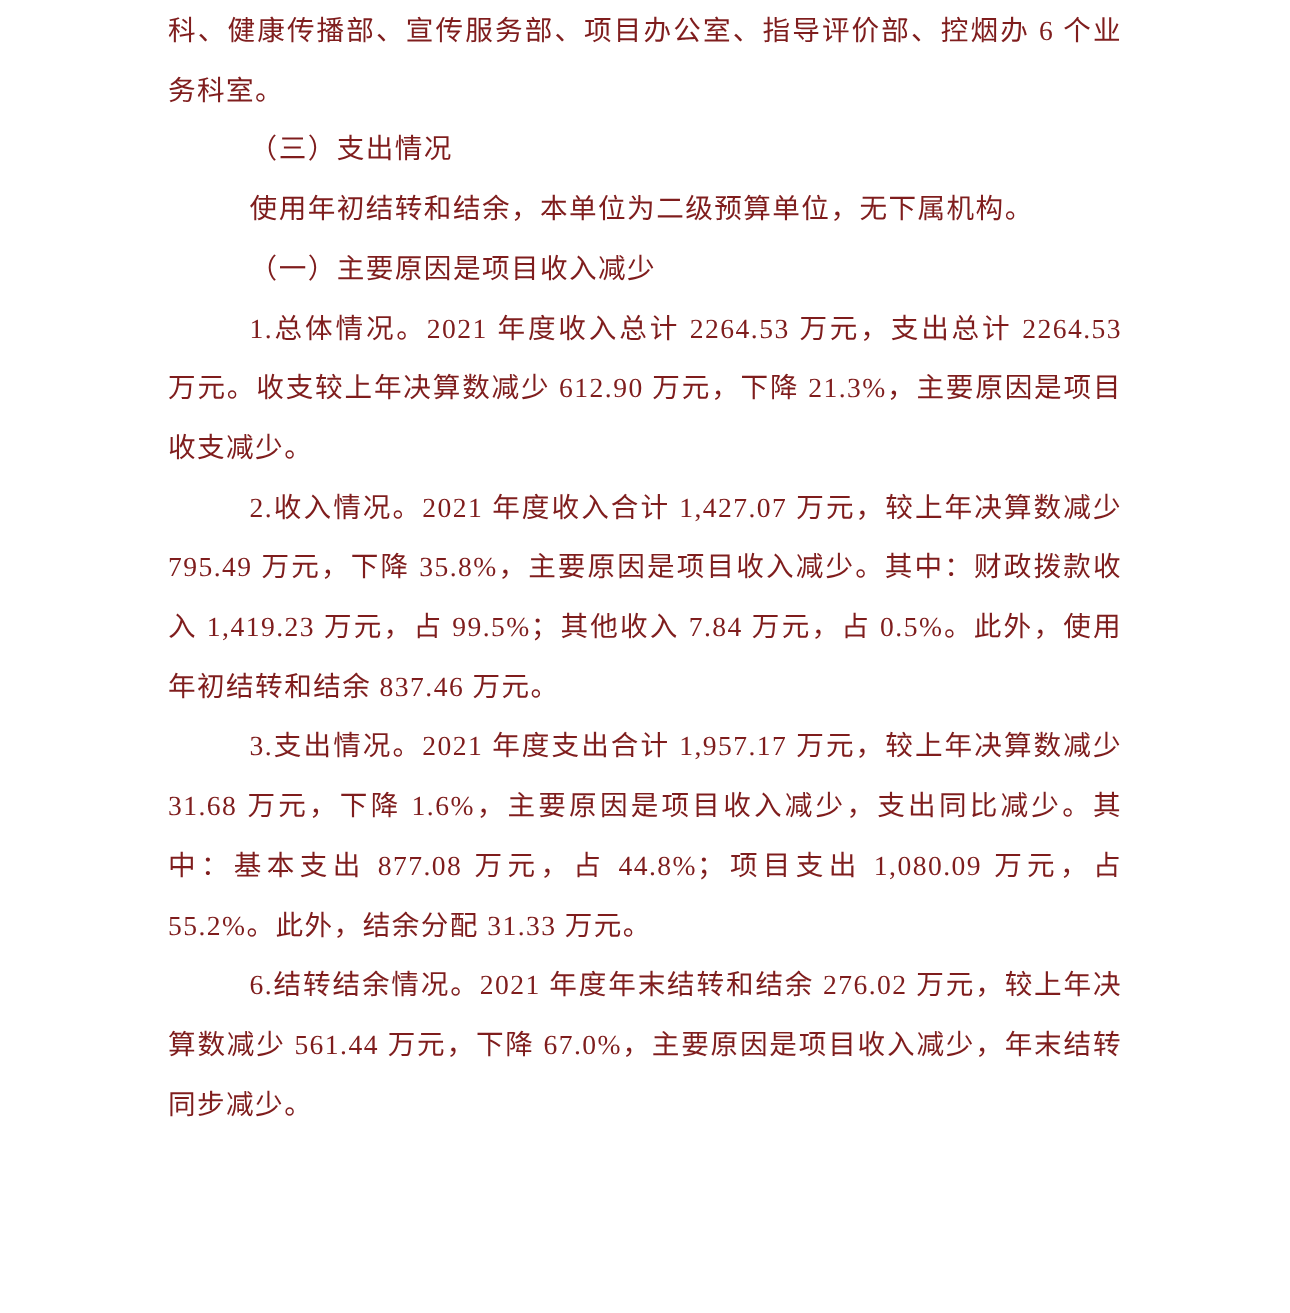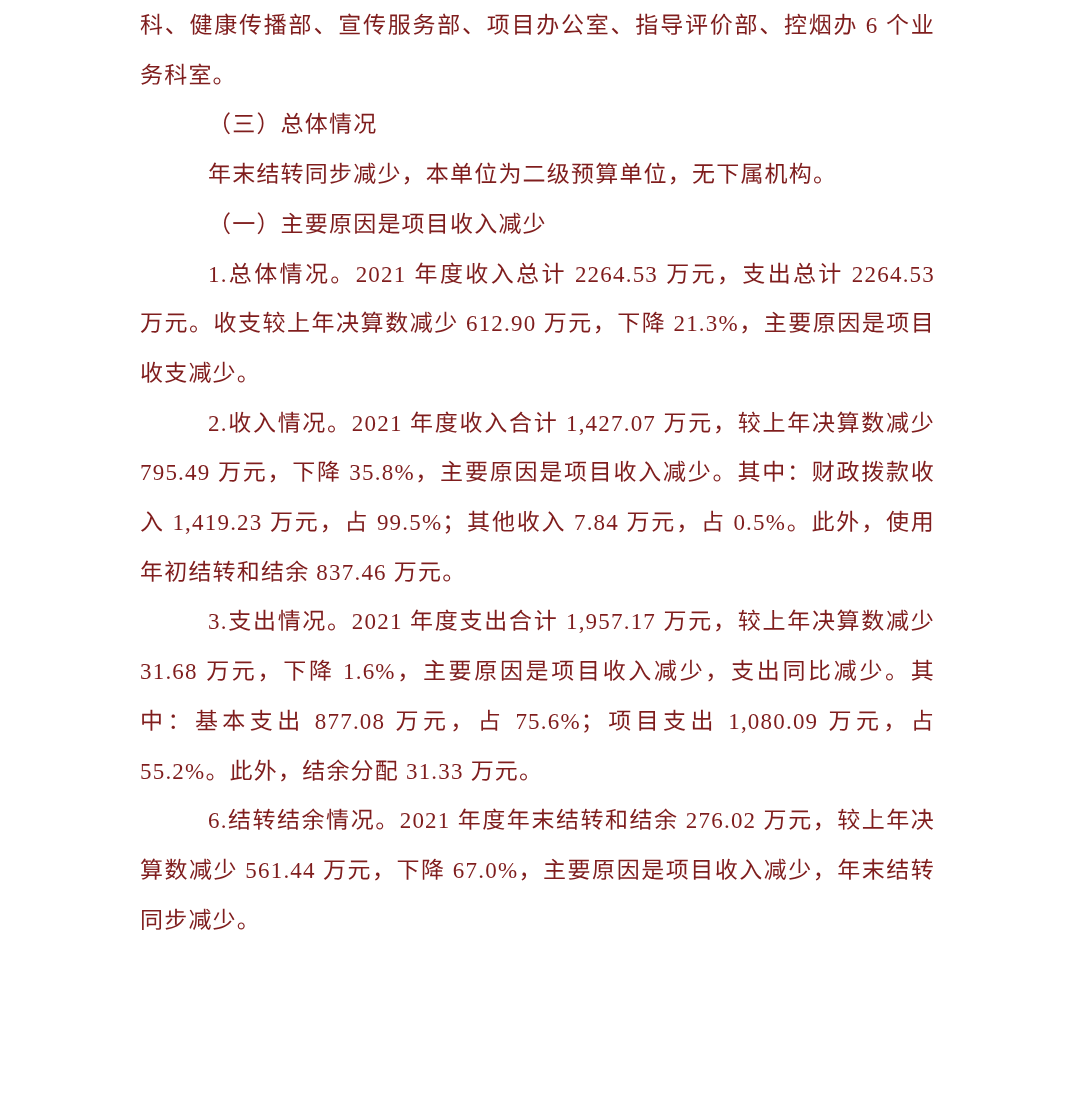--- a/index.html
+++ b/index.html
@@ -42,29 +42,29 @@
   }
 </style>
 </head>
 <body>
 
 <div class="page">
   <div class="content">
 
     <p class="para">科、健康传播部、宣传服务部、项目办公室、指导评价部、控烟办 6 个业务科室。</p>
 
-    <p class="para indent">（三）总体情况</p>
+    <p class="para indent">（三）支出情况</p>
 
-    <p class="para indent">年末结转同步减少，本单位为二级预算单位，无下属机构。</p>
+    <p class="para indent">使用年初结转和结余，本单位为二级预算单位，无下属机构。</p>
 
 
     <p class="para indent">（一）主要原因是项目收入减少</p>
 
     <p class="para indent"><span class="lead">1.总体情况。</span><span>2021 年度收入总计 2264.53 万元，支出总计 2264.53 万元。收支较上年决算数减少 612.90 万元，下降 21.3%，主要原因是项目收支减少。</span></p>
 
     <p class="para indent"><span class="lead">2.收入情况。</span><span>2021 年度收入合计 1,427.07 万元，较上年决算数减少 795.49 万元，下降 35.8%，主要原因是项目收入减少。其中：财政拨款收入 1,419.23 万元，占 99.5%；其他收入 7.84 万元，占 0.5%。此外，使用年初结转和结余 837.46 万元。</span></p>
 
-    <p class="para indent"><span class="lead">3.支出情况。</span><span>2021 年度支出合计 1,957.17 万元，较上年决算数减少 31.68 万元，下降 1.6%，主要原因是项目收入减少，支出同比减少。其中：基本支出 877.08 万元，占 75.6%；项目支出 1,080.09 万元，占 55.2%。此外，结余分配 31.33 万元。</span></p>
+    <p class="para indent"><span class="lead">3.支出情况。</span><span>2021 年度支出合计 1,957.17 万元，较上年决算数减少 31.68 万元，下降 1.6%，主要原因是项目收入减少，支出同比减少。其中：基本支出 877.08 万元，占 44.8%；项目支出 1,080.09 万元，占 55.2%。此外，结余分配 31.33 万元。</span></p>
 
     <p class="para indent"><span class="lead">6.结转结余情况。</span><span>2021 年度年末结转和结余 276.02 万元，较上年决算数减少 561.44 万元，下降 67.0%，主要原因是项目收入减少，年末结转同步减少。</span></p>
 
   </div>
 </div>
 
 </body></html>

